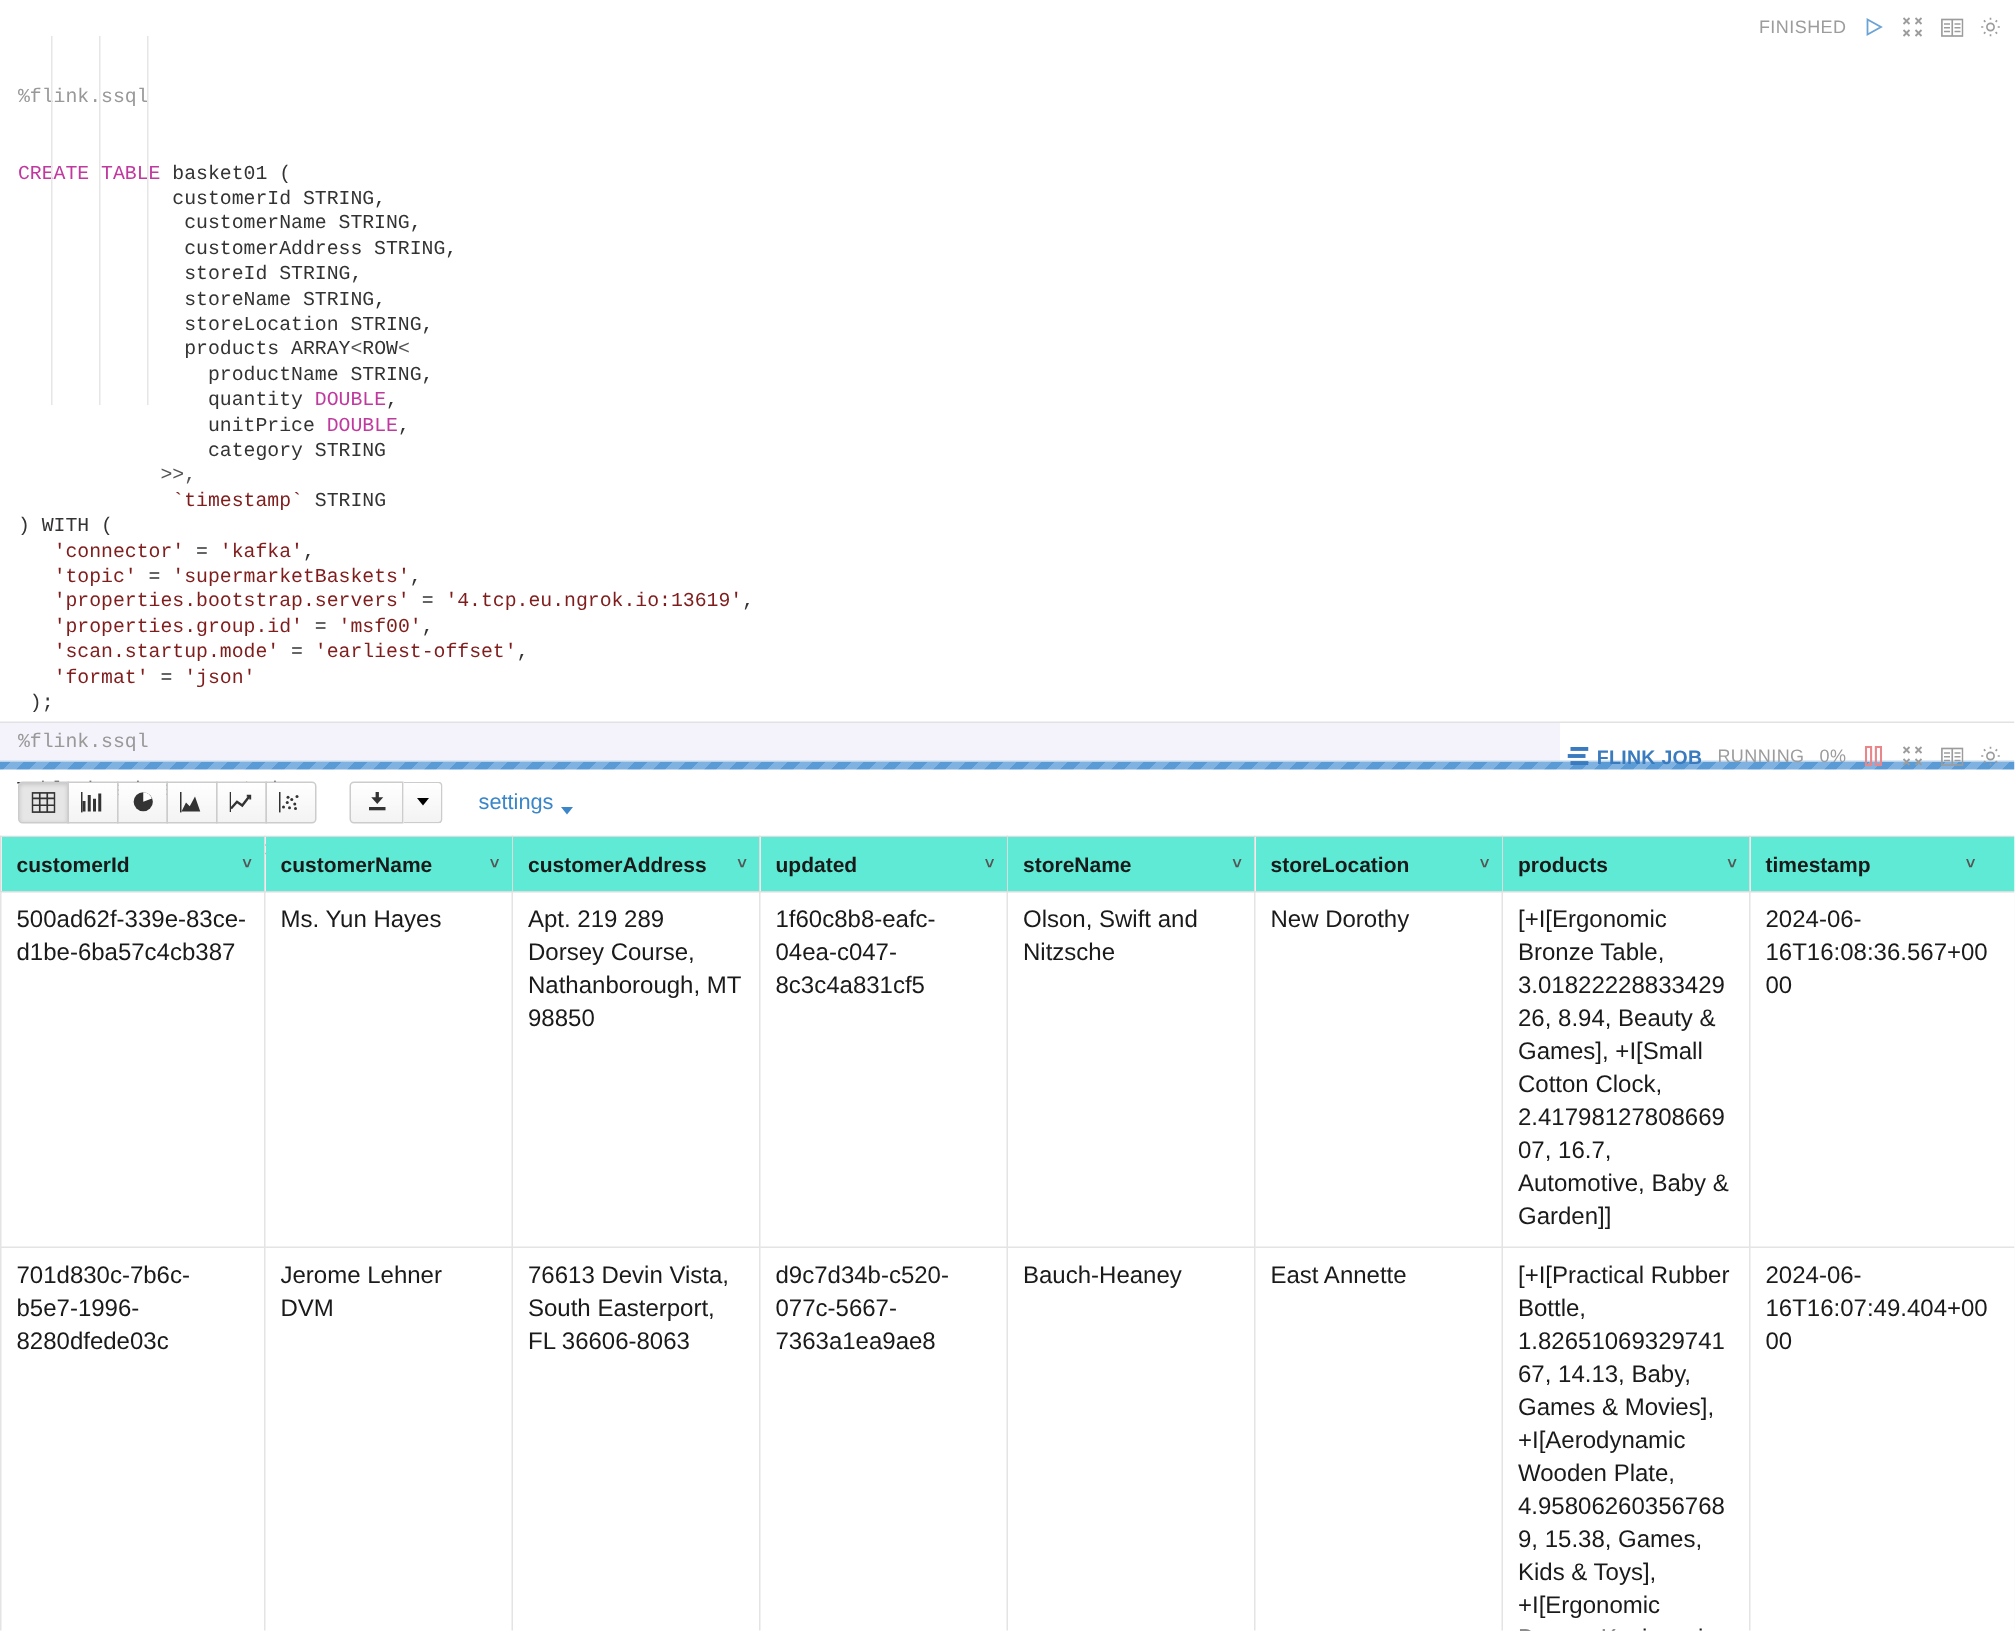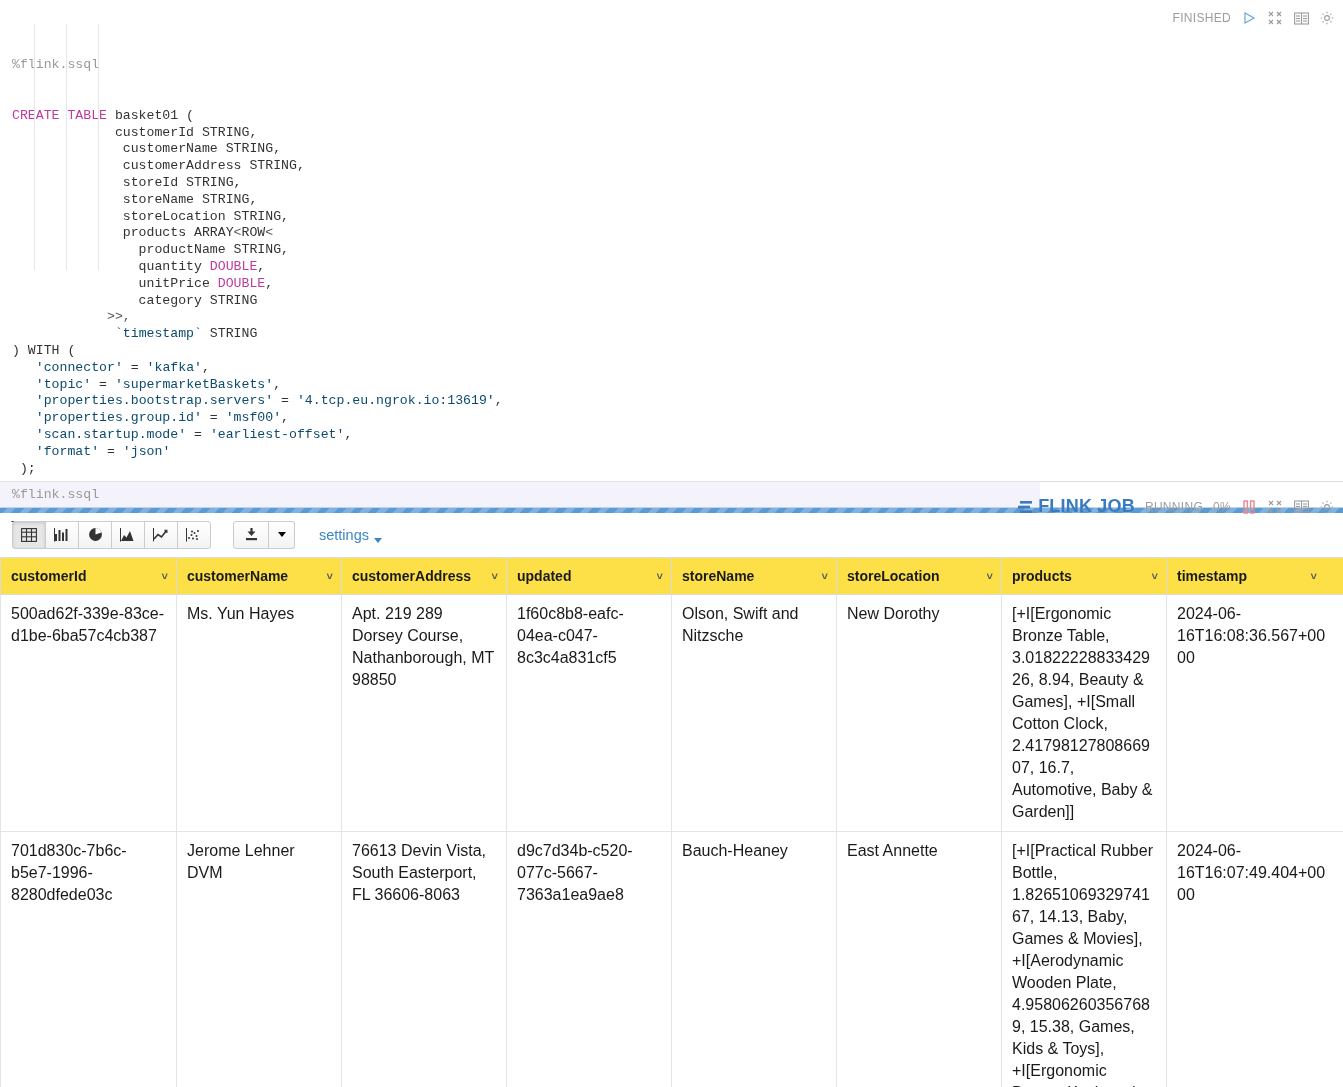--- a/index.html
+++ b/index.html
@@ -25,21 +25,21 @@
     font-size: 13.2px;
     line-height: 16.8px;
     color: #333333;
     padding: 7px 0 0 12px;
     white-space: pre;
     position: relative;
   }
   .code-line { height: 16.8px; white-space: pre; }
   .kw      { color: #c0399f; }
   .type    { color: #c0399f; }
-  .str     { color: #0c4a6e; text-align: right; }
+  .str     { color: #7f1d1d; text-align: right; }
   .magic   { color: #999999; }
   .punc    { color: #555555; }
   .num     { color: #3a3aa8; }
   .plain   { color: #333333; }
 
   
   .guides { position:absolute; top:0; left:0; height:100%; width:100%; pointer-events:none; }
   .guide { position:absolute; top:24px; width:1px; background:#e6e6e6; height:246px; }
 
   .result-text {
@@ -86,21 +86,21 @@
     width: 100%;
     background-image: repeating-linear-gradient(
       -45deg,
       #5b9bd5 0px, #5b9bd5 6px,
       #7fb2e0 6px, #7fb2e0 12px);
     border-top: 1px solid #bcd4ea;
   }
   .flink-job {
     color: #3a7bbf;
     font-weight: bold;
-    font-size: 18px;
+    font-size: 13px;
     letter-spacing: .2px;
   }
 
   
   .toolbar {
     display: flex;
     align-items: center;
     padding: 8px 0 8px 12px;
     gap: 0;
   }
@@ -143,21 +143,21 @@
   }
   .caret-down {
     width:0;height:0;border-left:4px solid transparent;border-right:4px solid transparent;
     border-top:5px solid currentColor;
   }
 
   
   .grid-wrap { position: relative; width: 1343px; overflow: hidden; }
   table.grid { border-collapse: collapse; table-layout: fixed; width: 1343px; font-size: 13.5px; }
   table.grid th {
-    background: #fde047;
+    background: #5eead4;
     border: 1px solid #dcdcdc;
     border-left: none;
     text-align: left;
     padding: 9px 8px 9px 10px;
     font-size: 14px;
     font-weight: bold;
     color: #1a1a1a;
     position: relative;
     height: 37px;
     white-space: nowrap;

